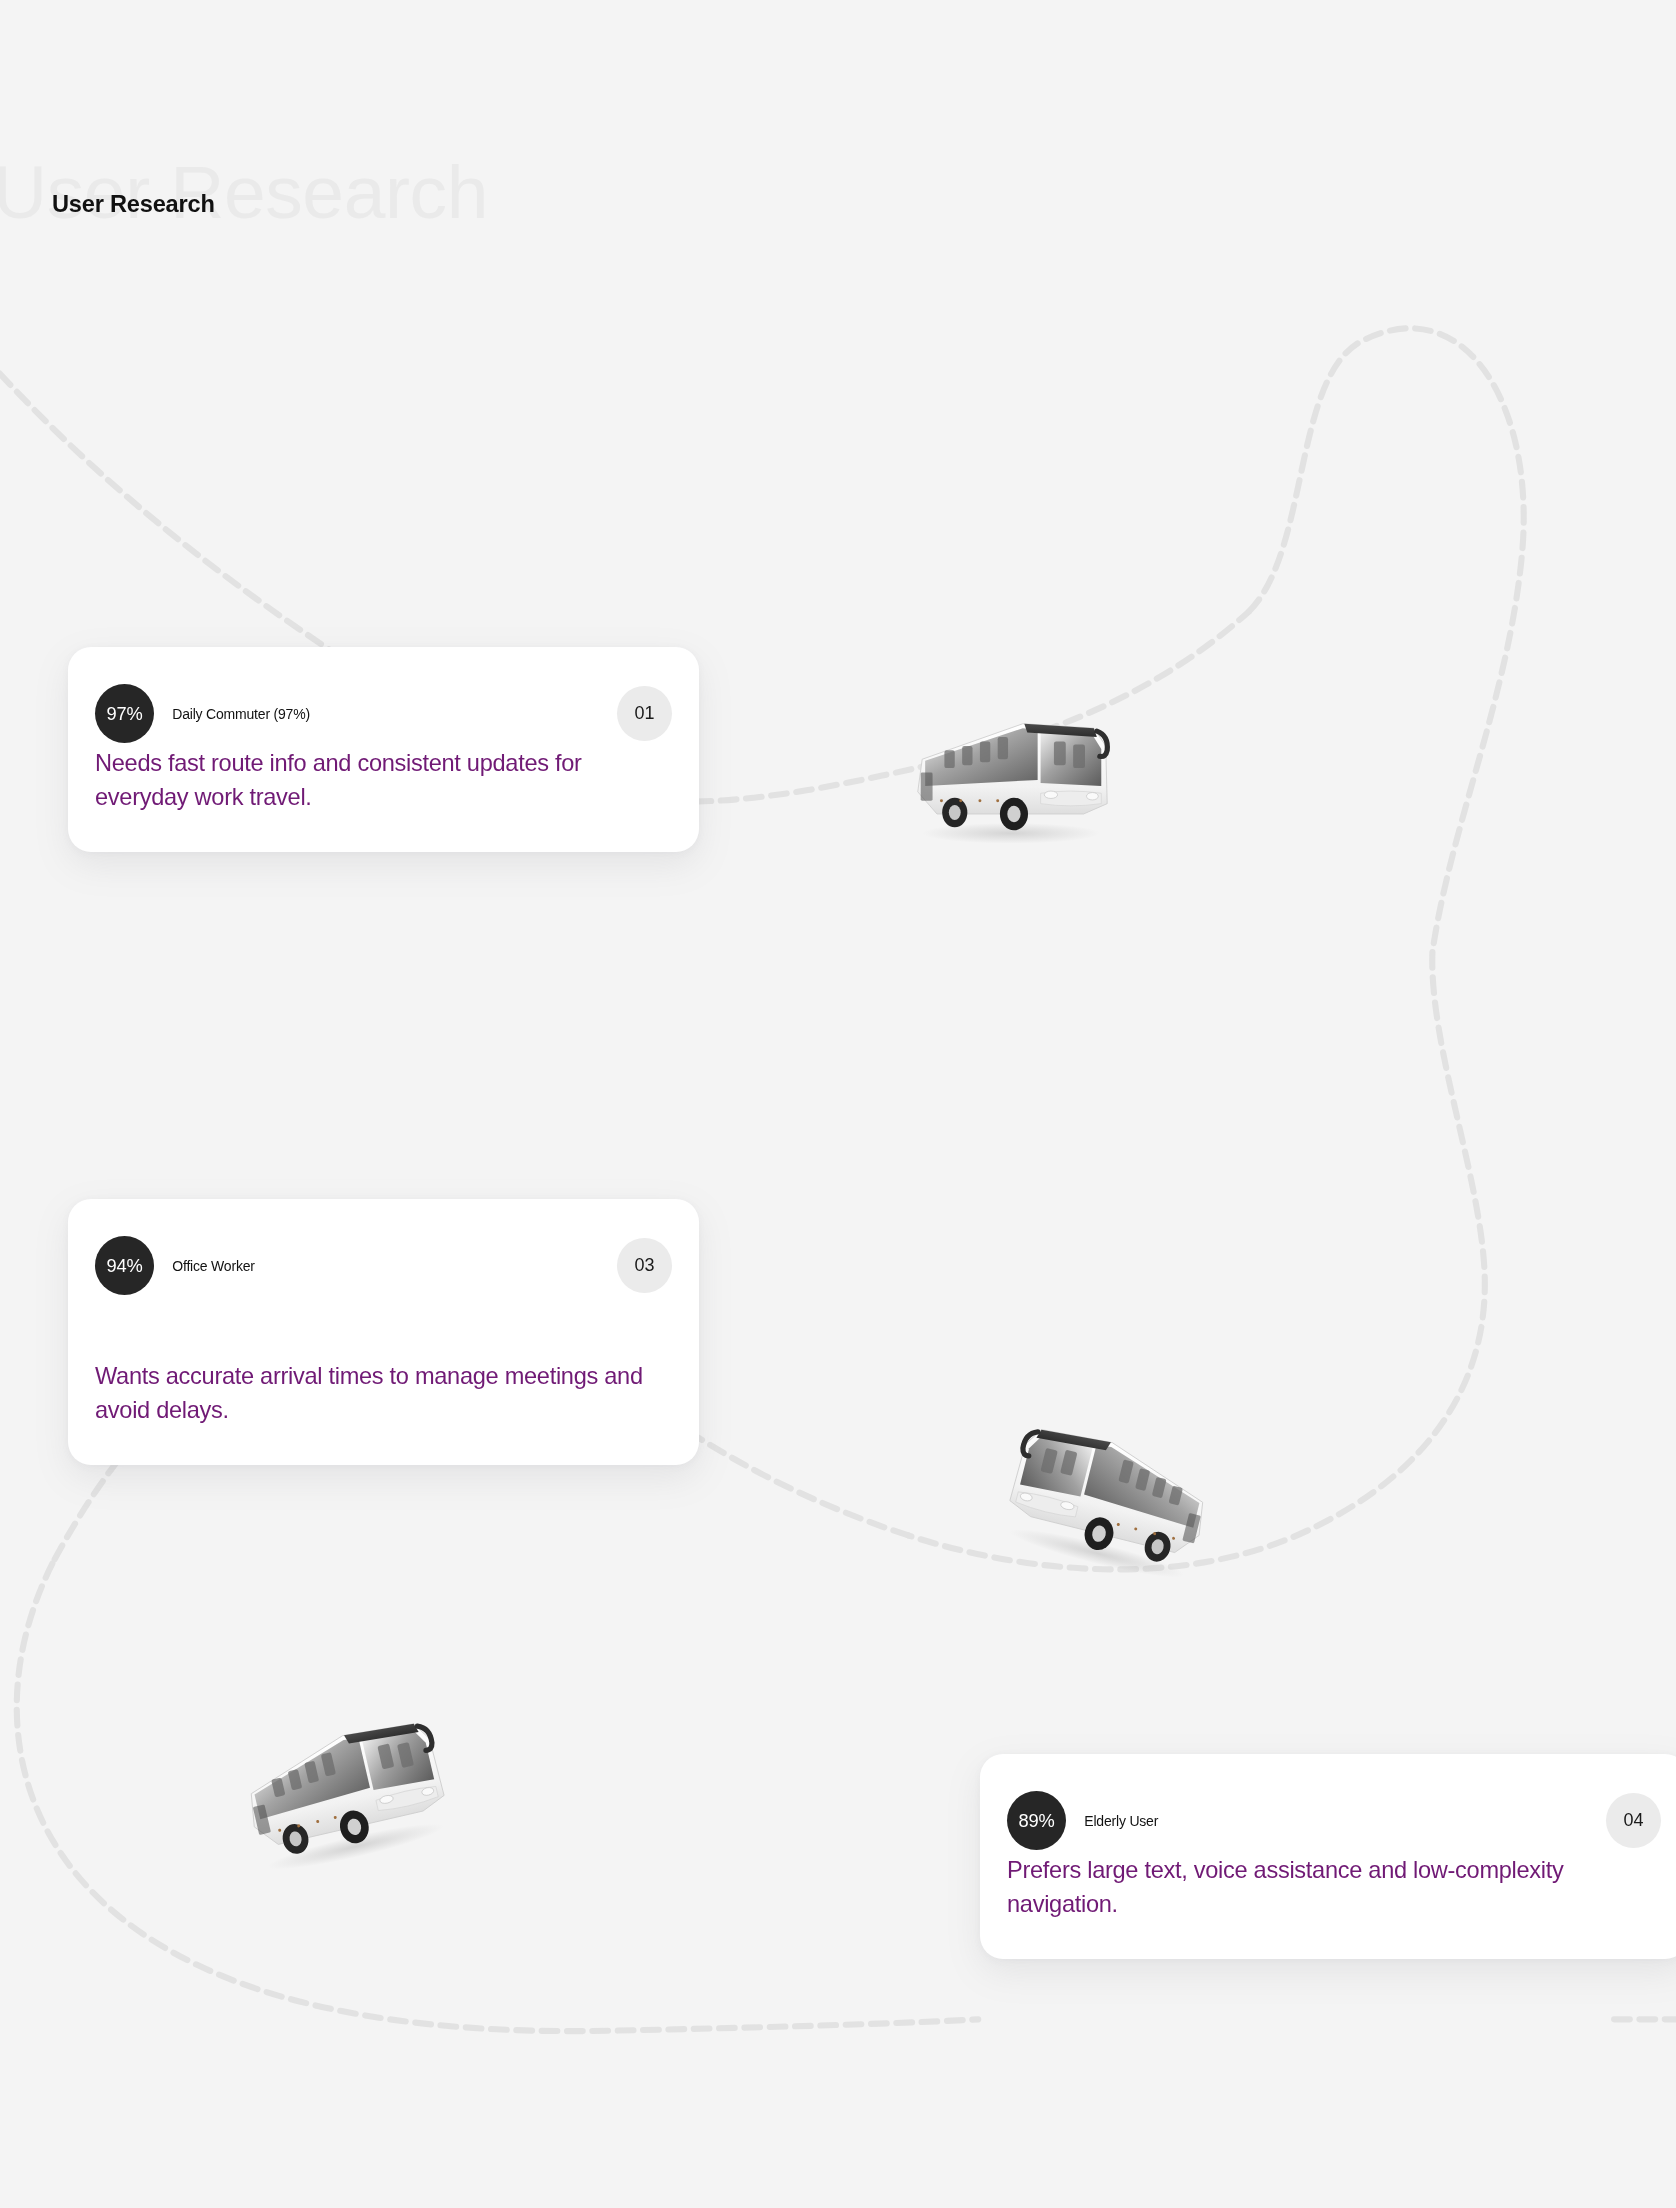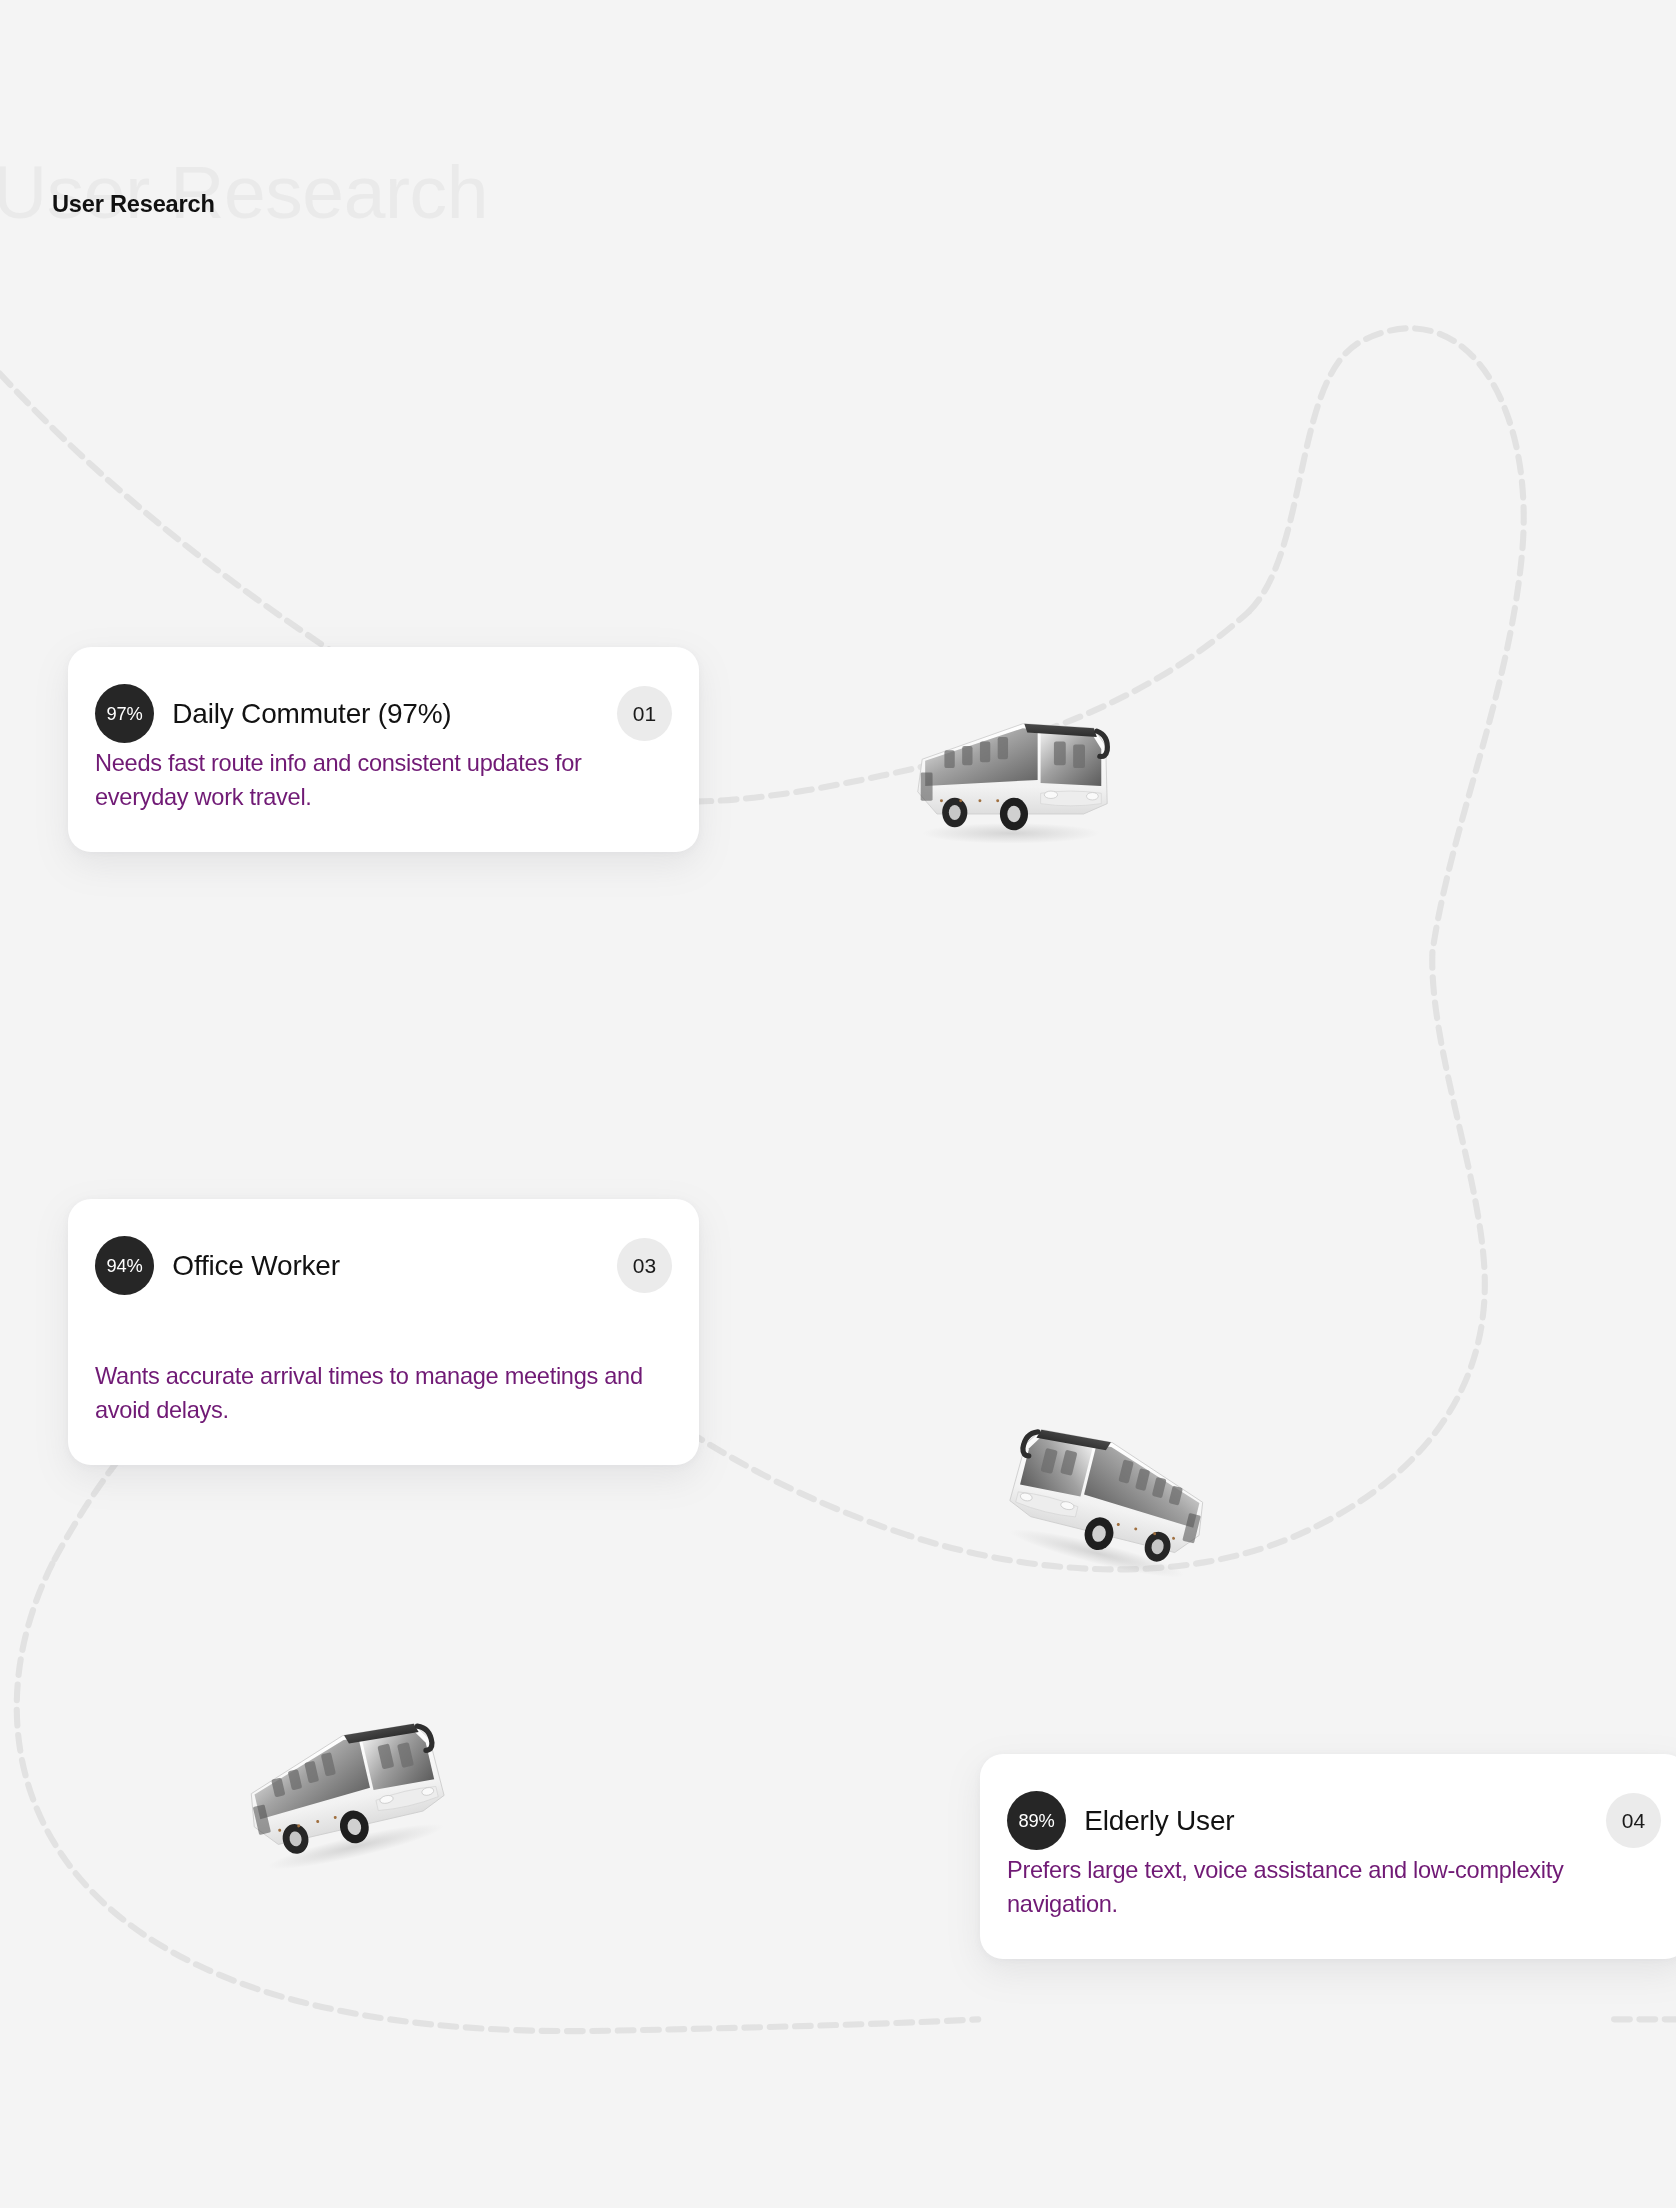--- a/index.html
+++ b/index.html
@@ -101,38 +101,38 @@
     align-items: center;
     justify-content: center;
     font-size: 18.3px;
     font-weight: 400;
     letter-spacing: -0.2px;
     flex: 0 0 auto;
   }
 
   .persona-label {
     margin-left: 18.3px;
-    font-size: 28px;
+    font-size: 14px;
     font-weight: 400;
     letter-spacing: -0.2px;
     color: #121212;
     white-space: nowrap;
   }
 
   .index-badge {
     margin-left: auto;
     width: 55px;
     height: 55px;
     border-radius: 50%;
     background: #ebebeb;
     color: #1b1b1b;
     display: flex;
     align-items: center;
     justify-content: center;
-    font-size: 21px;
+    font-size: 18px;
     font-weight: 400;
     letter-spacing: 0px;
     flex: 0 0 auto;
   }
 
   .card-body {
     position: absolute;
     left: 27px;
     right: 24.5px;
     bottom: 38px;

